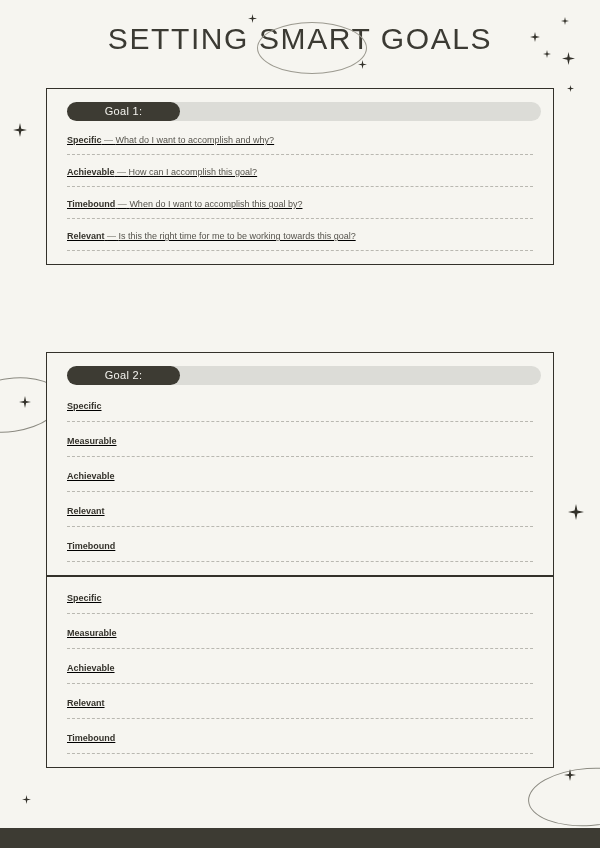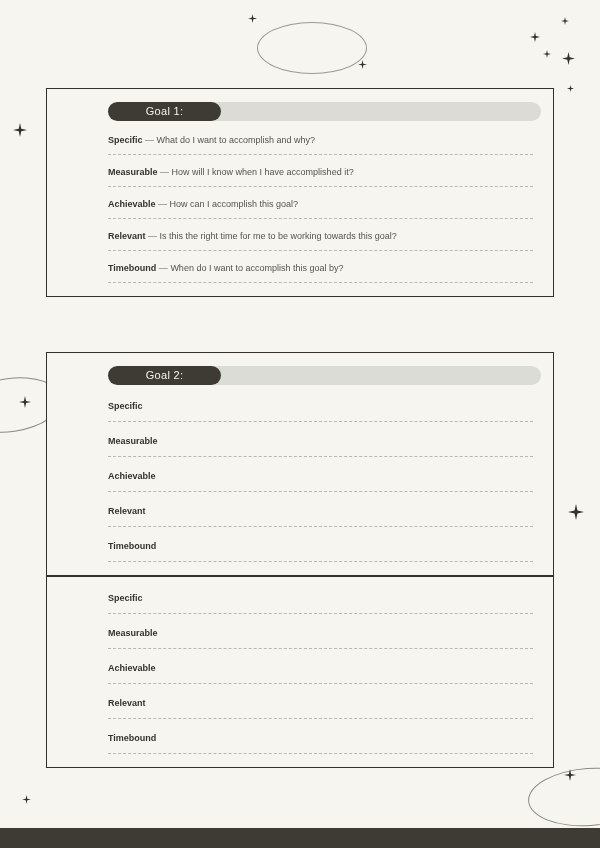--- a/index.html
+++ b/index.html
@@ -74,21 +74,20 @@
 
   
   .card {
     position: absolute;
     left: 46px;
     width: 508px;
     box-sizing: border-box;
     border: 1.5px solid #33312a;
     background: #f6f5f0;
     z-index: 2;
-    padding-left: 41px;
   }
   .card-head {
     position: relative;
     height: 19px;
     margin: 13px 12px 0 20px;
     background: #dcdcd7;
     border-radius: 10px;
   }
   .goal-pill {
     position: absolute;
@@ -104,20 +103,21 @@
     text-align: center;
     letter-spacing: 0.3px;
   }
 
   .rows {
     margin: 0 20px 0 20px;
     padding-top: 2px;
   }
   .row {
     padding-top: 11px;
+    text-decoration: underline;
   }
   .row-text {
     font-size: 9px;
     color: #4a4842;
     line-height: 12px;
     white-space: nowrap;
   }
   .row-text b {
     font-weight: bold;
     color: #35332c;
@@ -148,45 +148,44 @@
     height: 20px;
     background: #3d3b33;
     z-index: 5;
   }
 </style>
 </head>
 <body>
 
 <div class="page">
 
+  <div class="title-wrap">
+    <span class="title">SETTING SMART GOALS</span>
+  </div>
   <div class="title-ellipse"></div>
 
   <div class="card" style="top:88px;">
     <div class="card-head">
       <div class="goal-pill">Goal 1:</div>
     </div>
     <div class="rows">
       <div class="row">
         <div class="row-text"><b>Specific</b> <span class="dash">—</span> <span class="q">What do I want to accomplish and why?</span></div>
         <div class="rule"></div>
       </div>
       <div class="row">
-        <div class="row-text"><b>Measurable</b> <span class="dash">—</span> <span class="q">How will I know when I have accomplished it?</span></div>
-        <div class="rule"></div>
-      </div>
-      <div class="row">
         <div class="row-text"><b>Achievable</b> <span class="dash">—</span> <span class="q">How can I accomplish this goal?</span></div>
         <div class="rule"></div>
       </div>
       <div class="row">
+        <div class="row-text"><b>Timebound</b> <span class="dash">—</span> <span class="q">When do I want to accomplish this goal by?</span></div>
+        <div class="rule"></div>
+      </div>
+      <div class="row">
         <div class="row-text"><b>Relevant</b> <span class="dash">—</span> <span class="q">Is this the right time for me to be working towards this goal?</span></div>
-        <div class="rule"></div>
-      </div>
-      <div class="row">
-        <div class="row-text"><b>Timebound</b> <span class="dash">—</span> <span class="q">When do I want to accomplish this goal by?</span></div>
         <div class="rule"></div>
       </div>
     </div>
     <div class="card-pad-bottom"></div>
   </div>
 
   <div class="card compact" style="top:331px;margin-top:21px;">
     <div class="card-head">
       <div class="goal-pill">Goal 2:</div>
     </div>

